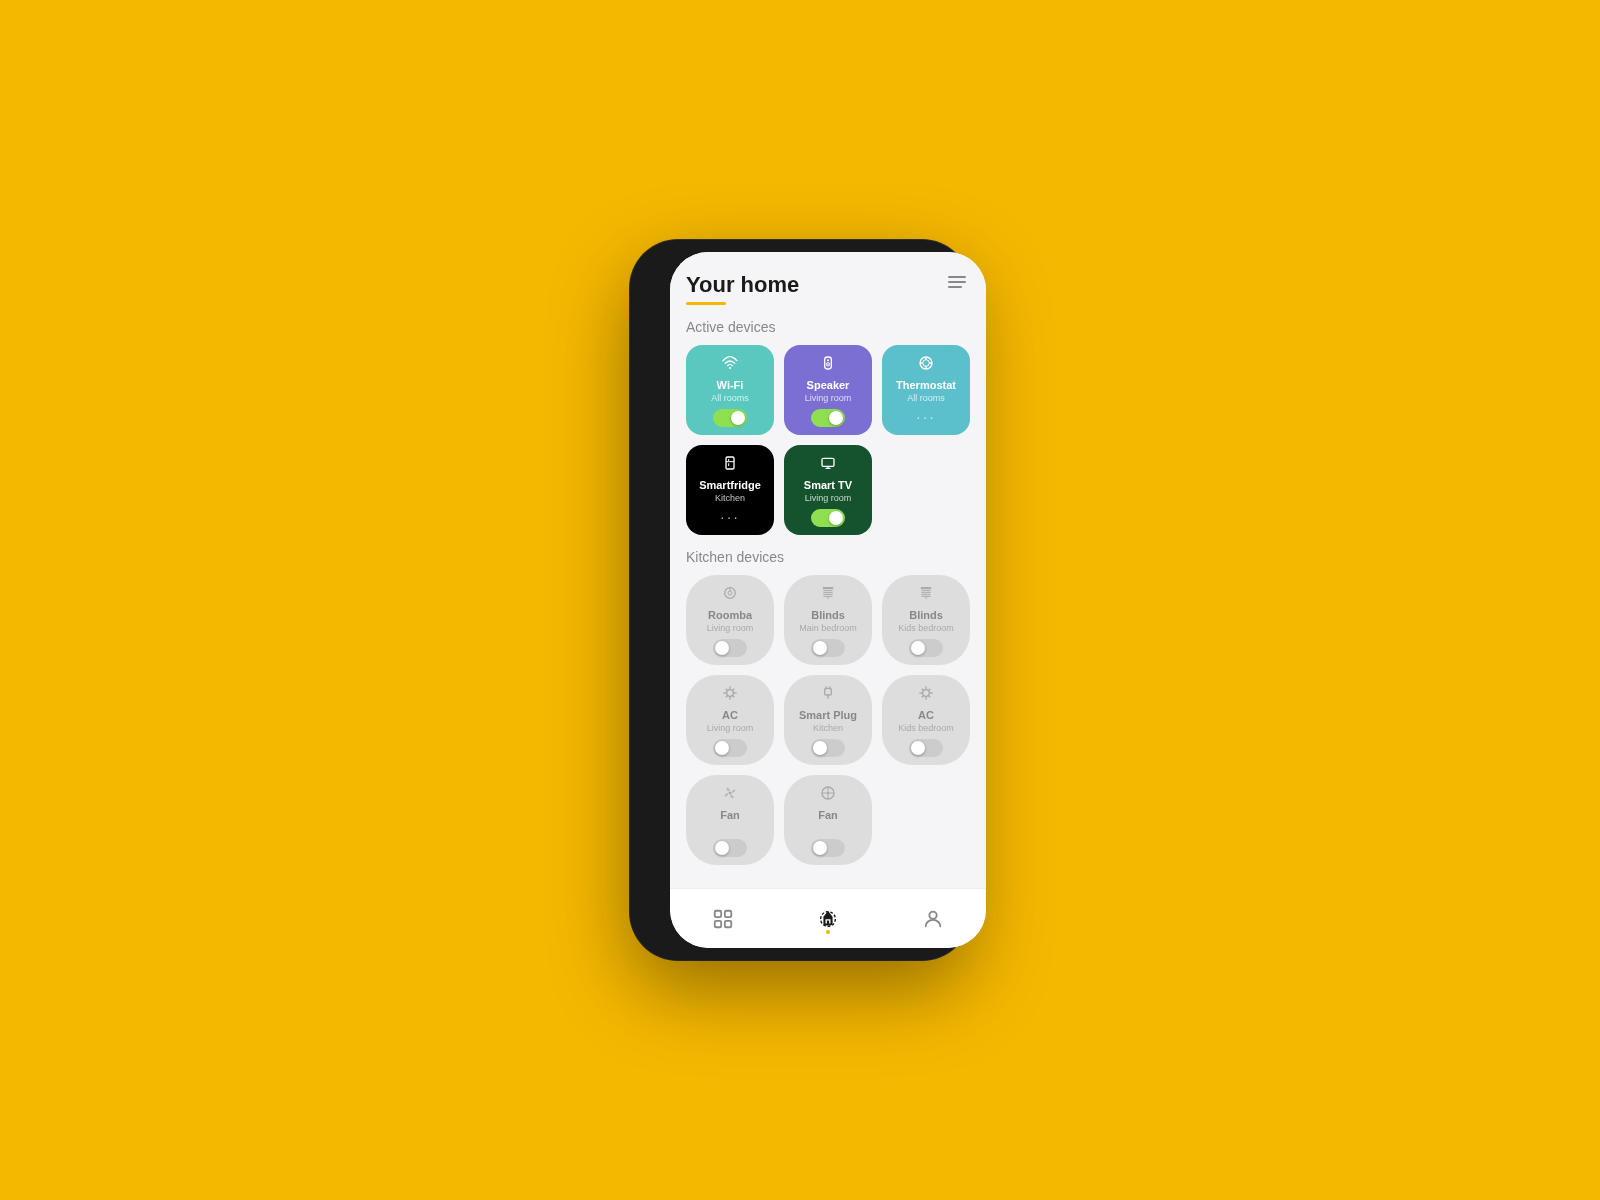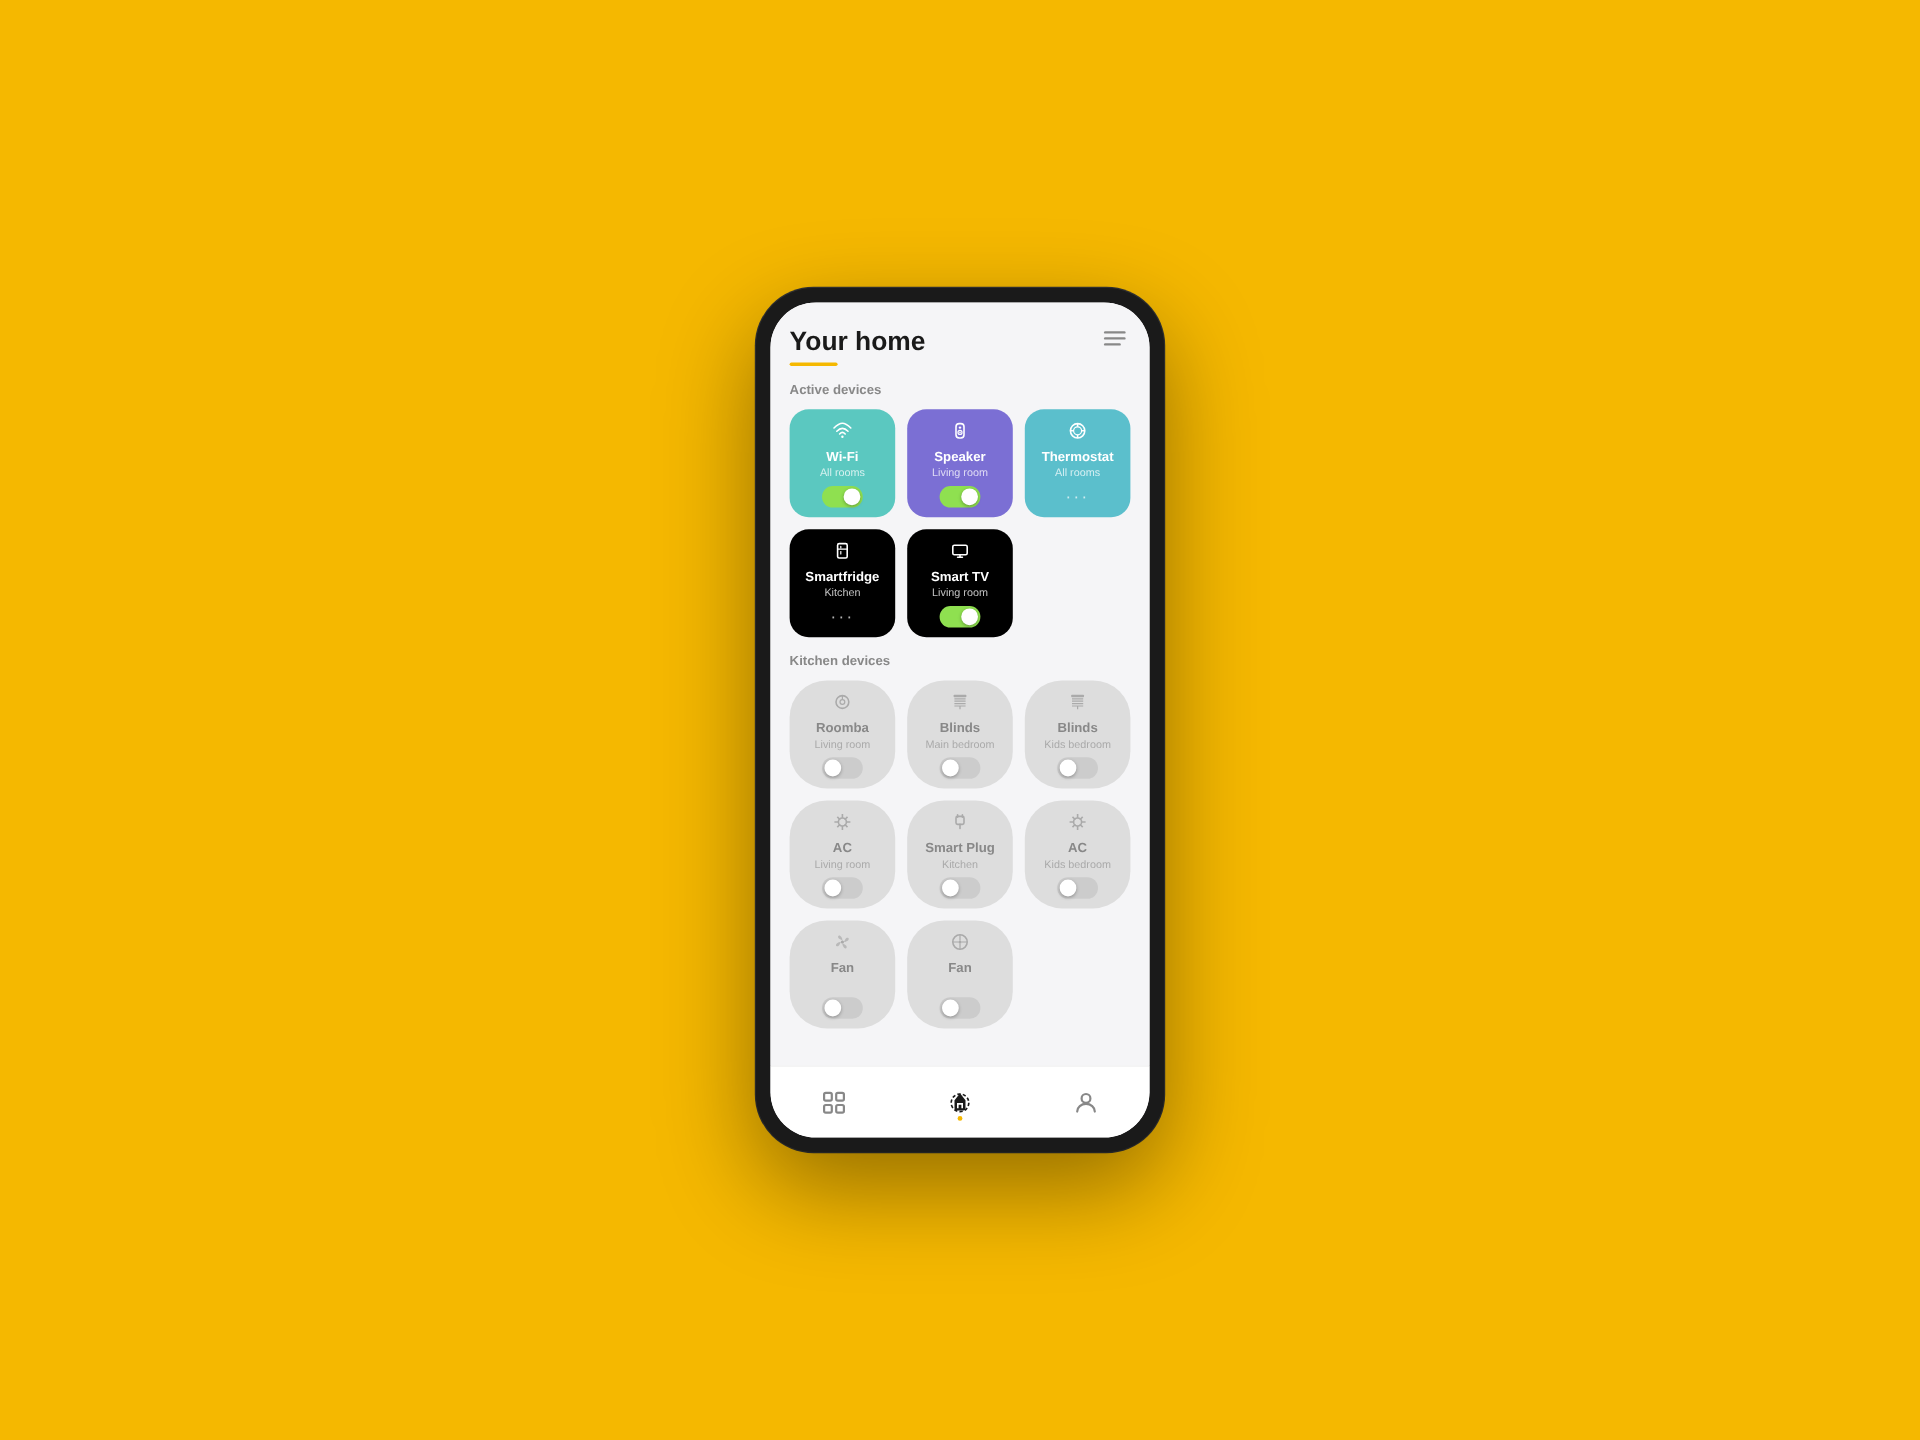--- a/index.html
+++ b/index.html
@@ -21,20 +21,21 @@
       position: relative;
     }
     .phone-inner {
       width: 100%;
       height: 100%;
       background: #f5f5f7;
       border-radius: 38px;
       overflow: hidden;
       display: flex;
       flex-direction: column;
+      margin-left: 28px;
     }
     .screen-content {
       flex: 1;
       overflow-y: auto;
       overflow-x: hidden;
       background: #f5f5f7;
       padding: 20px 16px 10px;
       scrollbar-width: none;
     }
     .screen-content::-webkit-scrollbar { display: none; }
@@ -71,22 +72,22 @@
       display: block;
       width: 18px;
       height: 2px;
       background: #888;
       border-radius: 1px;
     }
     .menu-icon span:last-child { width: 14px; }
 
     
     .section-title {
-      font-size: 11px;
-      font-weight: 700;
+      font-size: 14px;
+      font-weight: 400;
       color: #888;
       margin: 14px 0 10px;
     }
 
     
     .device-grid {
       display: grid;
       grid-template-columns: repeat(3, 1fr);
       gap: 10px;
       margin-bottom: 4px;
@@ -101,21 +102,21 @@
       min-height: 90px;
       cursor: pointer;
       position: relative;
     }
 
     
     .card-teal { background: #5BC8C0; }
     .card-purple { background: #7B6FD4; }
     .card-cyan { background: #5BBFCC; }
     .card-pink { background: #000000; }
-    .card-indigo { background: #000000; }
+    .card-indigo { background: #14532d; }
 
     
     .card-inactive { background: #ddd; border-radius: 31px; }
 
     .device-icon {
       font-size: 18px;
       margin-bottom: 3px;
       color: rgba(255,255,255,0.9);
     }
     .card-inactive .device-icon { color: #aaa; }

